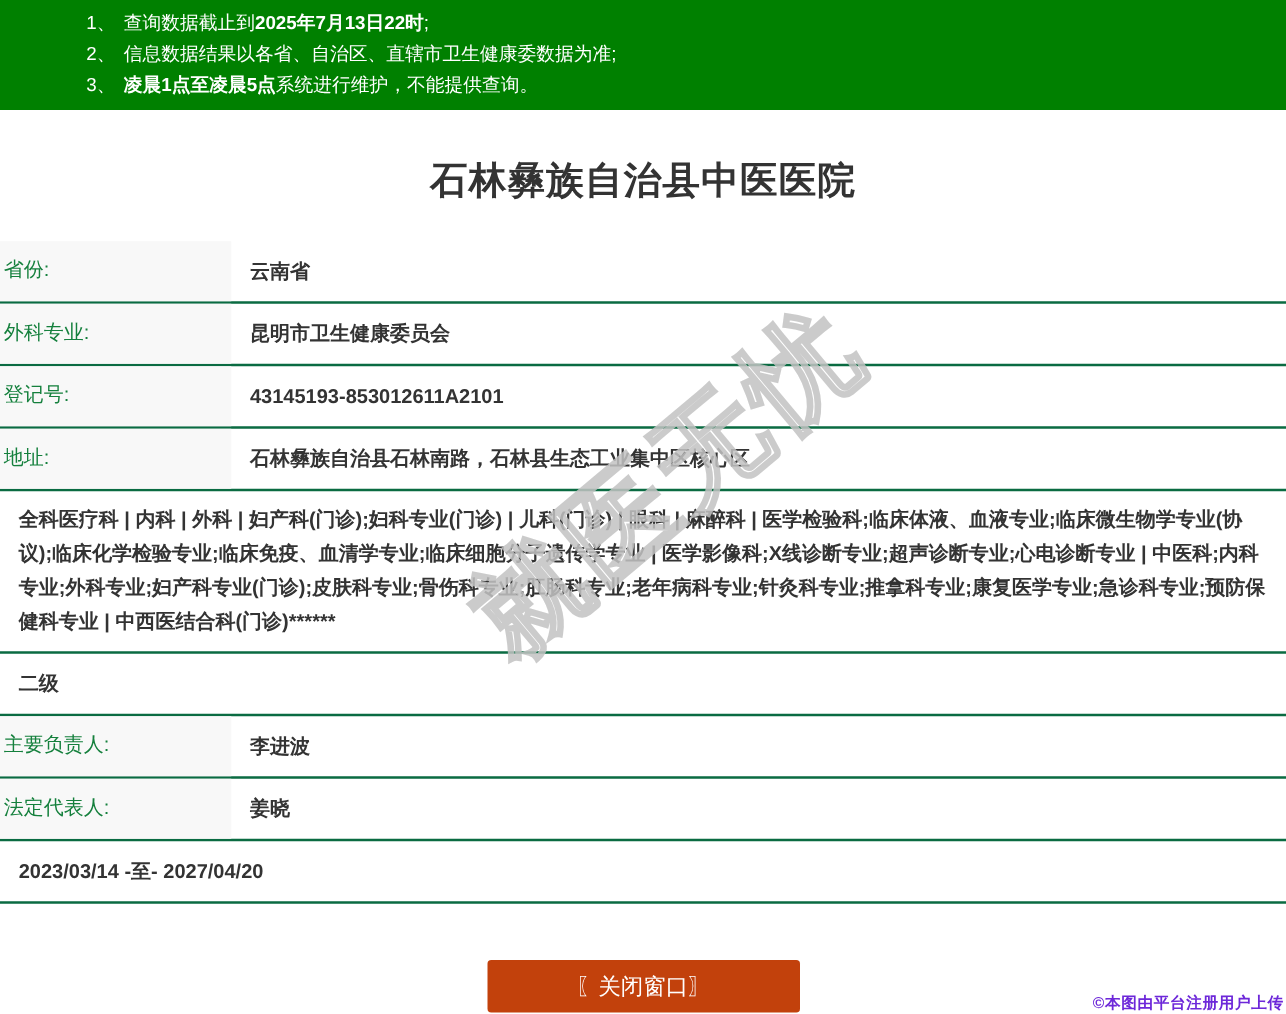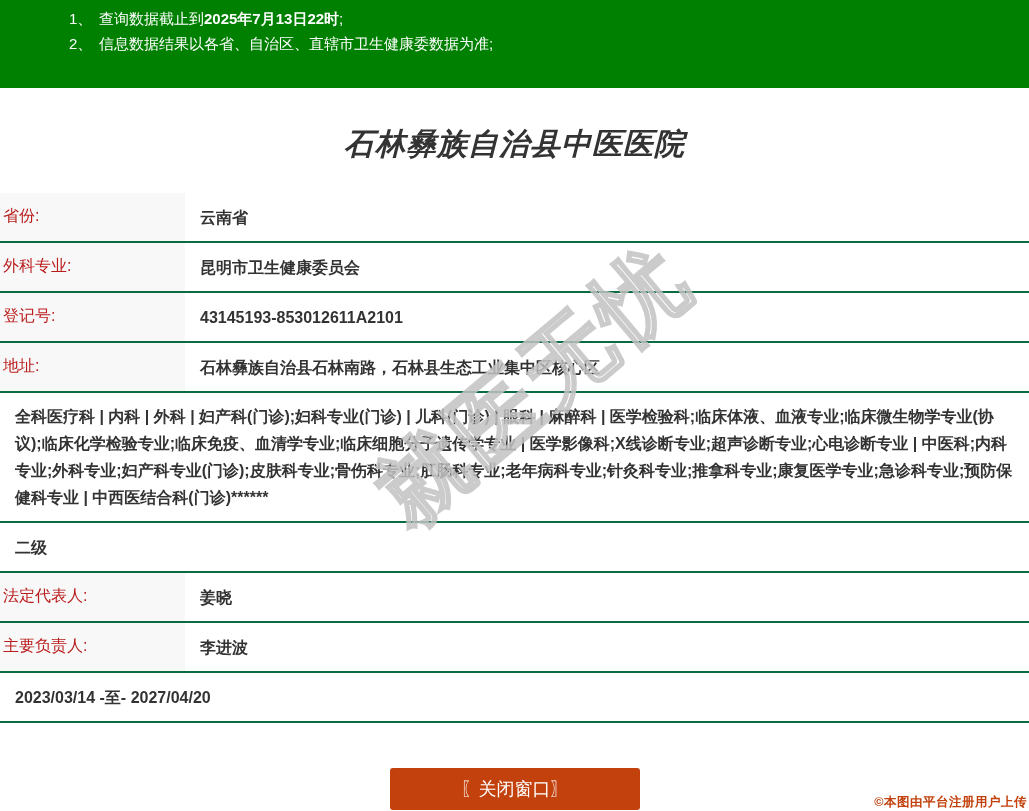--- a/index.html
+++ b/index.html
@@ -9,28 +9,28 @@
     font-family:"Liberation Sans","DejaVu Sans",sans-serif;
   }
   
   .banner{background:#008000;color:#ffffff;padding:6px 0 8px 0;height:74px;}
   .banner-line{padding-left:69px;font-size:15px;line-height:25px;white-space:nowrap;}
   .banner-line .num{display:inline-block;min-width:30px;}
   .banner-line b{font-weight:bold;}
   
   .page-title{
     text-align:center;font-size:30px;font-weight:bold;color:#333333;
-    margin:0;padding:36px 0 28px 0;letter-spacing:1px;font-style:italic;
+    margin:0;padding:36px 0 28px 0;letter-spacing:1px;
   }
   
   .info-table{width:1029px;}
   .info-row{display:flex;border-bottom:2px solid #0a6b42;}
   .cell-label{
     width:185px;min-width:185px;background:#f8f8f8;
-    font-size:16px;color:#b91c1c;
+    font-size:16px;color:#15803d;
     padding:13px 4px 13px 3px;box-sizing:border-box;
     display:flex;align-items:flex-start;
   }
   .cell-value{
     flex:1;font-size:16px;color:#333333;line-height:27px;
     padding:10px 14px 10px 15px;box-sizing:border-box;
     display:flex;align-items:center;font-weight:bold;
   }
   .info-row.single .cell-value{min-height:48px;}
   
@@ -44,30 +44,31 @@
   
   .footer{ text-align:center;margin-top:45px; }
   .close-btn{
     display:inline-block;width:250px;height:42px;line-height:40px;
     background:#c2410c;color:#ffffff;font-size:18px;
     border:none;border-radius:3px;cursor:pointer;text-align:center;
     font-family:"Liberation Sans","DejaVu Sans",sans-serif;
   }
   .credit{
     position:absolute;right:2px;bottom:0px;z-index:6;
-    font-size:12.5px;font-weight:bold;color:#c2410c;letter-spacing:0.5px;
+    font-size:12.5px;font-weight:bold;color:#6d28d9;letter-spacing:0.5px;
     text-shadow:-1px -1px 0 #fff,1px -1px 0 #fff,-1px 1px 0 #fff,1px 1px 0 #fff;
   }
 </style>
 </head>
 <body>
 
 <div class="banner">
   <div class="banner-line"><span class="num">1、</span><span>查询数据截止到</span><b>2025年7月13日22时</b><span>;</span></div>
   <div class="banner-line"><span class="num">2、</span><span>信息数据结果以各省、自治区、直辖市卫生健康委数据为准;</span><b></b><span></span></div>
+  <div class="banner-line"><span class="num">3、</span><span></span><b>凌晨1点至凌晨5点</b><span>系统进行维护，不能提供查询。</span></div>
 </div>
 
 <h1 class="page-title">石林彝族自治县中医医院</h1>
 
 <div class="watermark">就医无忧</div>
 
 <div class="info-table">
 
   <div class="info-row single">
     <div class="cell-label">省份:</div>
@@ -91,27 +92,27 @@
 
   <div class="info-row">
     <div class="cell-value">全科医疗科 | 内科 | 外科 | 妇产科(门诊);妇科专业(门诊) | 儿科(门诊) | 眼科 | 麻醉科 | 医学检验科;临床体液、血液专业;临床微生物学专业(协议);临床化学检验专业;临床免疫、血清学专业;临床细胞分子遗传学专业 | 医学影像科;X线诊断专业;超声诊断专业;心电诊断专业 | 中医科;内科专业;外科专业;妇产科专业(门诊);皮肤科专业;骨伤科专业;肛肠科专业;老年病科专业;针灸科专业;推拿科专业;康复医学专业;急诊科专业;预防保健科专业 | 中西医结合科(门诊)******</div>
   </div>
 
   <div class="info-row single">
     <div class="cell-value">二级</div>
   </div>
 
   <div class="info-row single">
-    <div class="cell-label">法定代表人:</div>
-    <div class="cell-value">姜晓</div>
+    <div class="cell-label">主要负责人:</div>
+    <div class="cell-value">李进波</div>
   </div>
 
   <div class="info-row single">
-    <div class="cell-label">主要负责人:</div>
-    <div class="cell-value">李进波</div>
+    <div class="cell-label">法定代表人:</div>
+    <div class="cell-value">姜晓</div>
   </div>
 
   <div class="info-row single">
     <div class="cell-value">2023/03/14 -至- 2027/04/20</div>
   </div>
 
 </div>
 
 <div class="footer">
   <button class="close-btn">〖关闭窗口〗</button>

